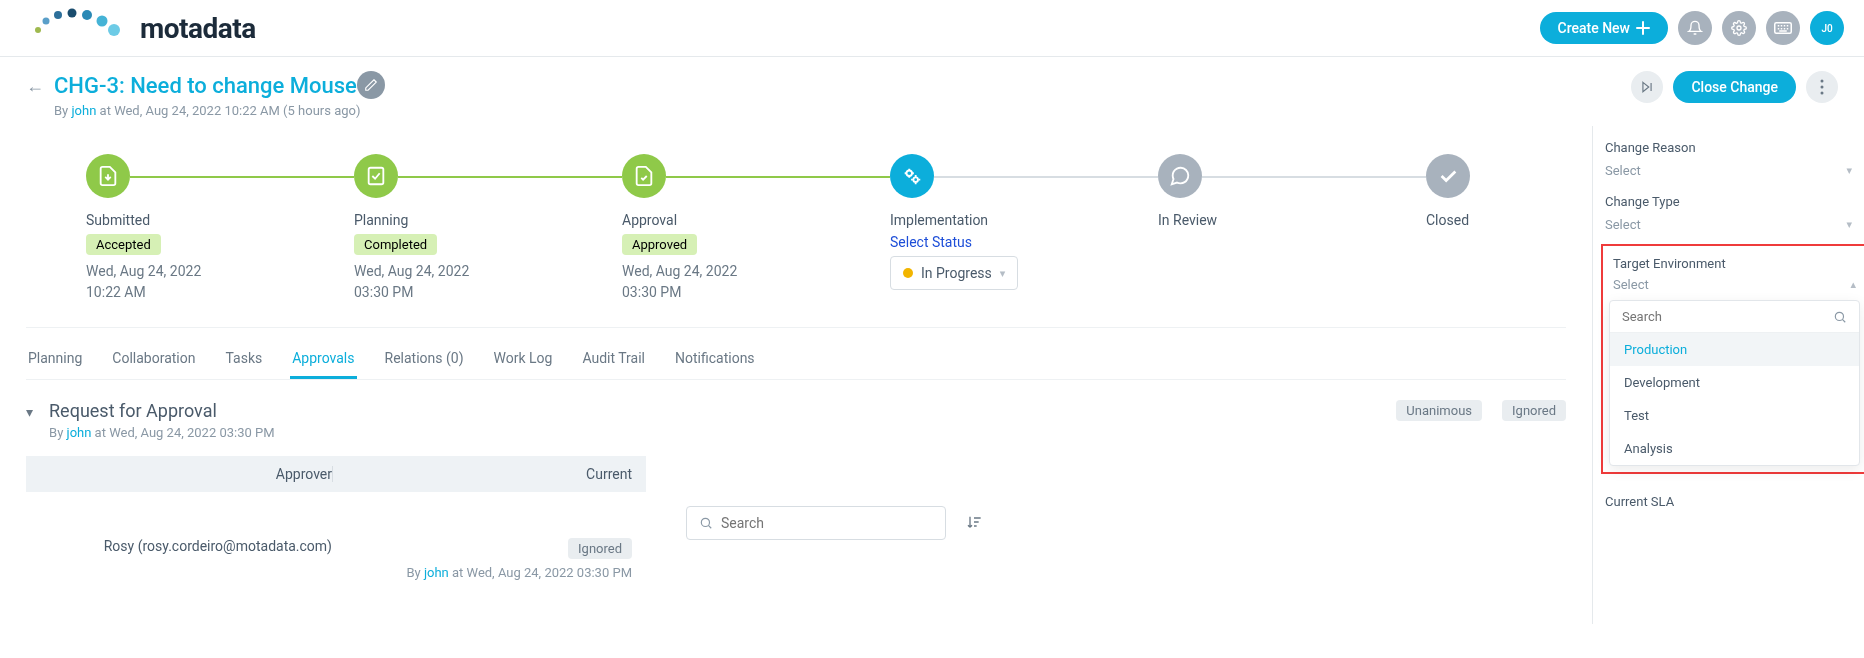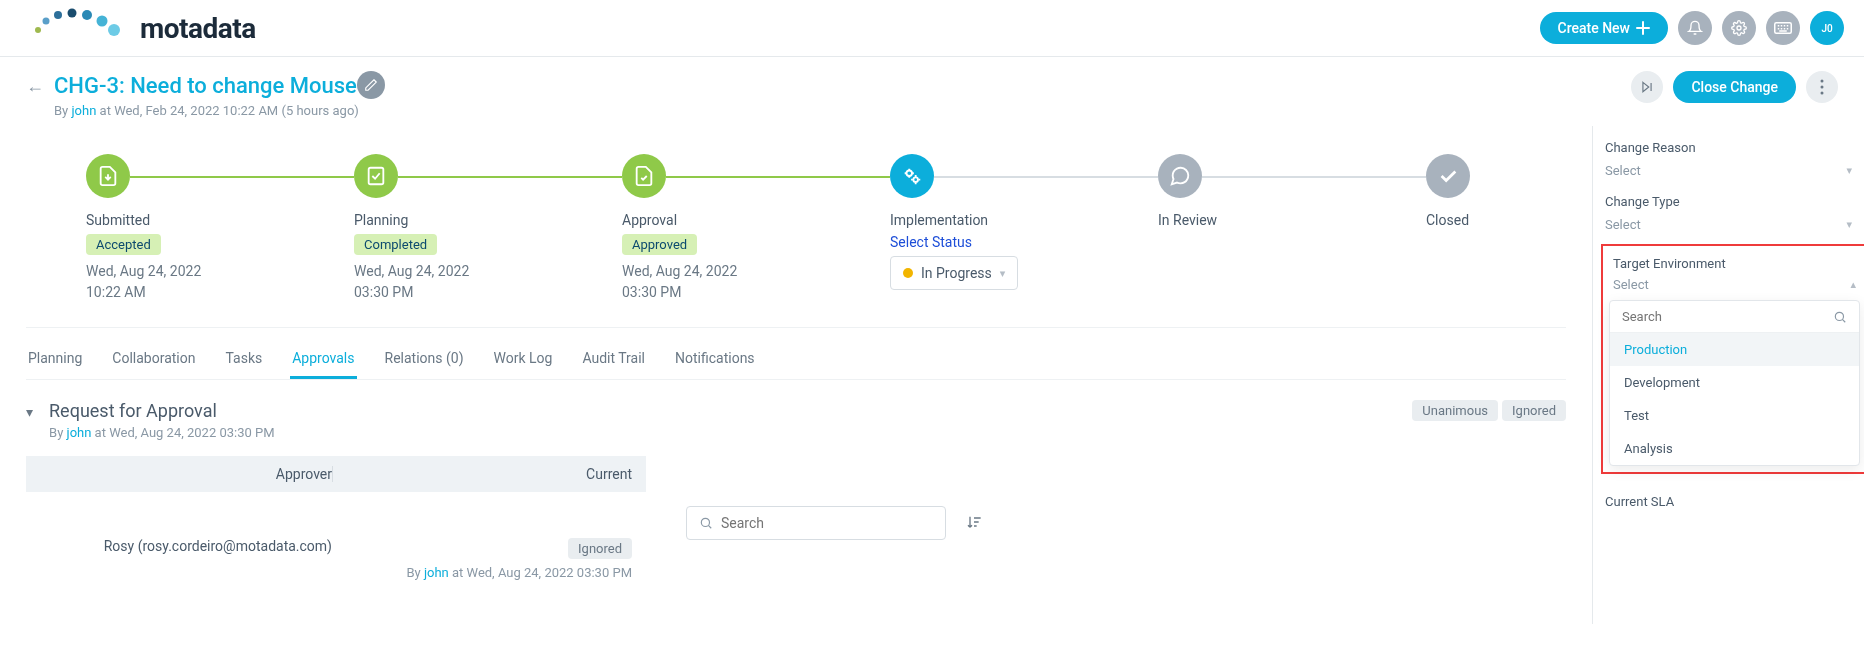--- a/index.html
+++ b/index.html
@@ -36,40 +36,40 @@
   .stage { flex: 1; position: relative; }
   .stage-icon { width: 44px; height: 44px; border-radius: 50%; display: flex; align-items: center; justify-content: center; color: #fff; position: relative; z-index: 2; }
   .stage-icon.green { background: #8fc949; }
   .stage-icon.blue { background: #0caedb; }
   .stage-icon.gray { background: #a8b2bd; }
   .stage-line { position: absolute; top: 22px; left: 44px; right: 0; height: 2px; background: #8fc949; z-index: 1; }
   .stage-line.gray { background: #d7dde2; }
   .stage-body { margin-top: 14px; }
   .stage-title { font-size: 14px; color: #4a5a6a; margin-bottom: 6px; }
   .badge { display: inline-block; padding: 3px 10px; border-radius: 4px; font-size: 13px; }
-  .badge.green { background: #d6f0b5; color: #0c4a6e; }
+  .badge.green { background: #d6f0b5; color: #000000; }
   .badge.gray { background: #e9edf0; color: #6a7885; }
   .stage-date { font-size: 14px; color: #6a7885; margin-top: 6px; line-height: 1.5; }
   .stage-sub { font-size: 14px; color: #1d4ed8; margin-bottom: 6px; }
   .status-select { display: inline-flex; align-items: center; gap: 8px; border: 1px solid #d7dde2; border-radius: 4px; padding: 8px 12px; font-size: 14px; color: #4a5a6a; cursor: pointer; }
   .status-dot { width: 10px; height: 10px; border-radius: 50%; background: #f2b500; }
   
   
   .tabs { display: flex; gap: 26px; border-bottom: 1px solid #eef1f3; padding: 12px 0 0 0; }
   .tab { padding: 10px 2px; font-size: 14px; color: #6a7885; cursor: pointer; border-bottom: 3px solid transparent; }
   .tab.active { color: #0caedb; border-bottom-color: #0caedb; }
   
   
   .section { padding: 20px 0; }
   .section-header { display: flex; align-items: flex-start; justify-content: space-between; }
   .collapse-toggle { color: #6a7885; font-size: 14px; cursor: pointer; margin-right: 16px; margin-top: 4px; }
   .section-title { font-size: 18px; color: #4a5a6a; font-weight: 400; }
   .section-sub { font-size: 13px; color: #8a98a5; margin-top: 4px; }
   .section-sub .user-link { color: #0caedb; }
-  .section-badges { display: flex; gap: 4px; }
+  .section-badges { display: flex; gap: 20px; }
   
   
   .approval-table { display: flex; margin-top: 16px; }
   .table-left { width: 620px; text-align: right; }
   .table-header { display: flex; background: #eef2f5; padding: 10px 14px; font-size: 14px; color: #4a5a6a; }
   .col-approver { flex: 1; }
   .col-status { width: 300px; border-left: 1px solid #d7dde2; padding-left: 14px; }
   .table-row { display: flex; padding: 14px; align-items: flex-start; margin-top: 32px; }
   .row-approver { flex: 1; font-size: 14px; color: #4a5a6a; }
   .row-status { width: 300px; padding-left: 14px; }
@@ -150,21 +150,21 @@
     <div>
       <div class="title-main">
         <span>CHG-3: Need to change Mouse</span>
         <span class="edit-circle">
           <svg width="14" height="14" viewBox="0 0 24 24" fill="none" stroke="#fff" stroke-width="2">
               <path d="M17 3l4 4L7 21H3v-4L17 3z"></path>
             </svg>
         </span>
       </div>
       <div class="title-sub">
-        <span>By </span><span class="user-link">john</span><span> at Wed, Feb 24, 2022 10:22 AM (5 hours ago)</span>
+        <span>By </span><span class="user-link">john</span><span> at Wed, Aug 24, 2022 10:22 AM (5 hours ago)</span>
       </div>
     </div>
   </div>
   <div class="title-right">
     <div class="skip-btn">
       <svg width="14" height="14" viewBox="0 0 24 24" fill="none" stroke="#6a7885" stroke-width="2">
           <polygon points="5 4 15 12 5 20 5 4"></polygon>
           <line x1="19" y1="5" x2="19" y2="19"></line>
         </svg>
     </div>

